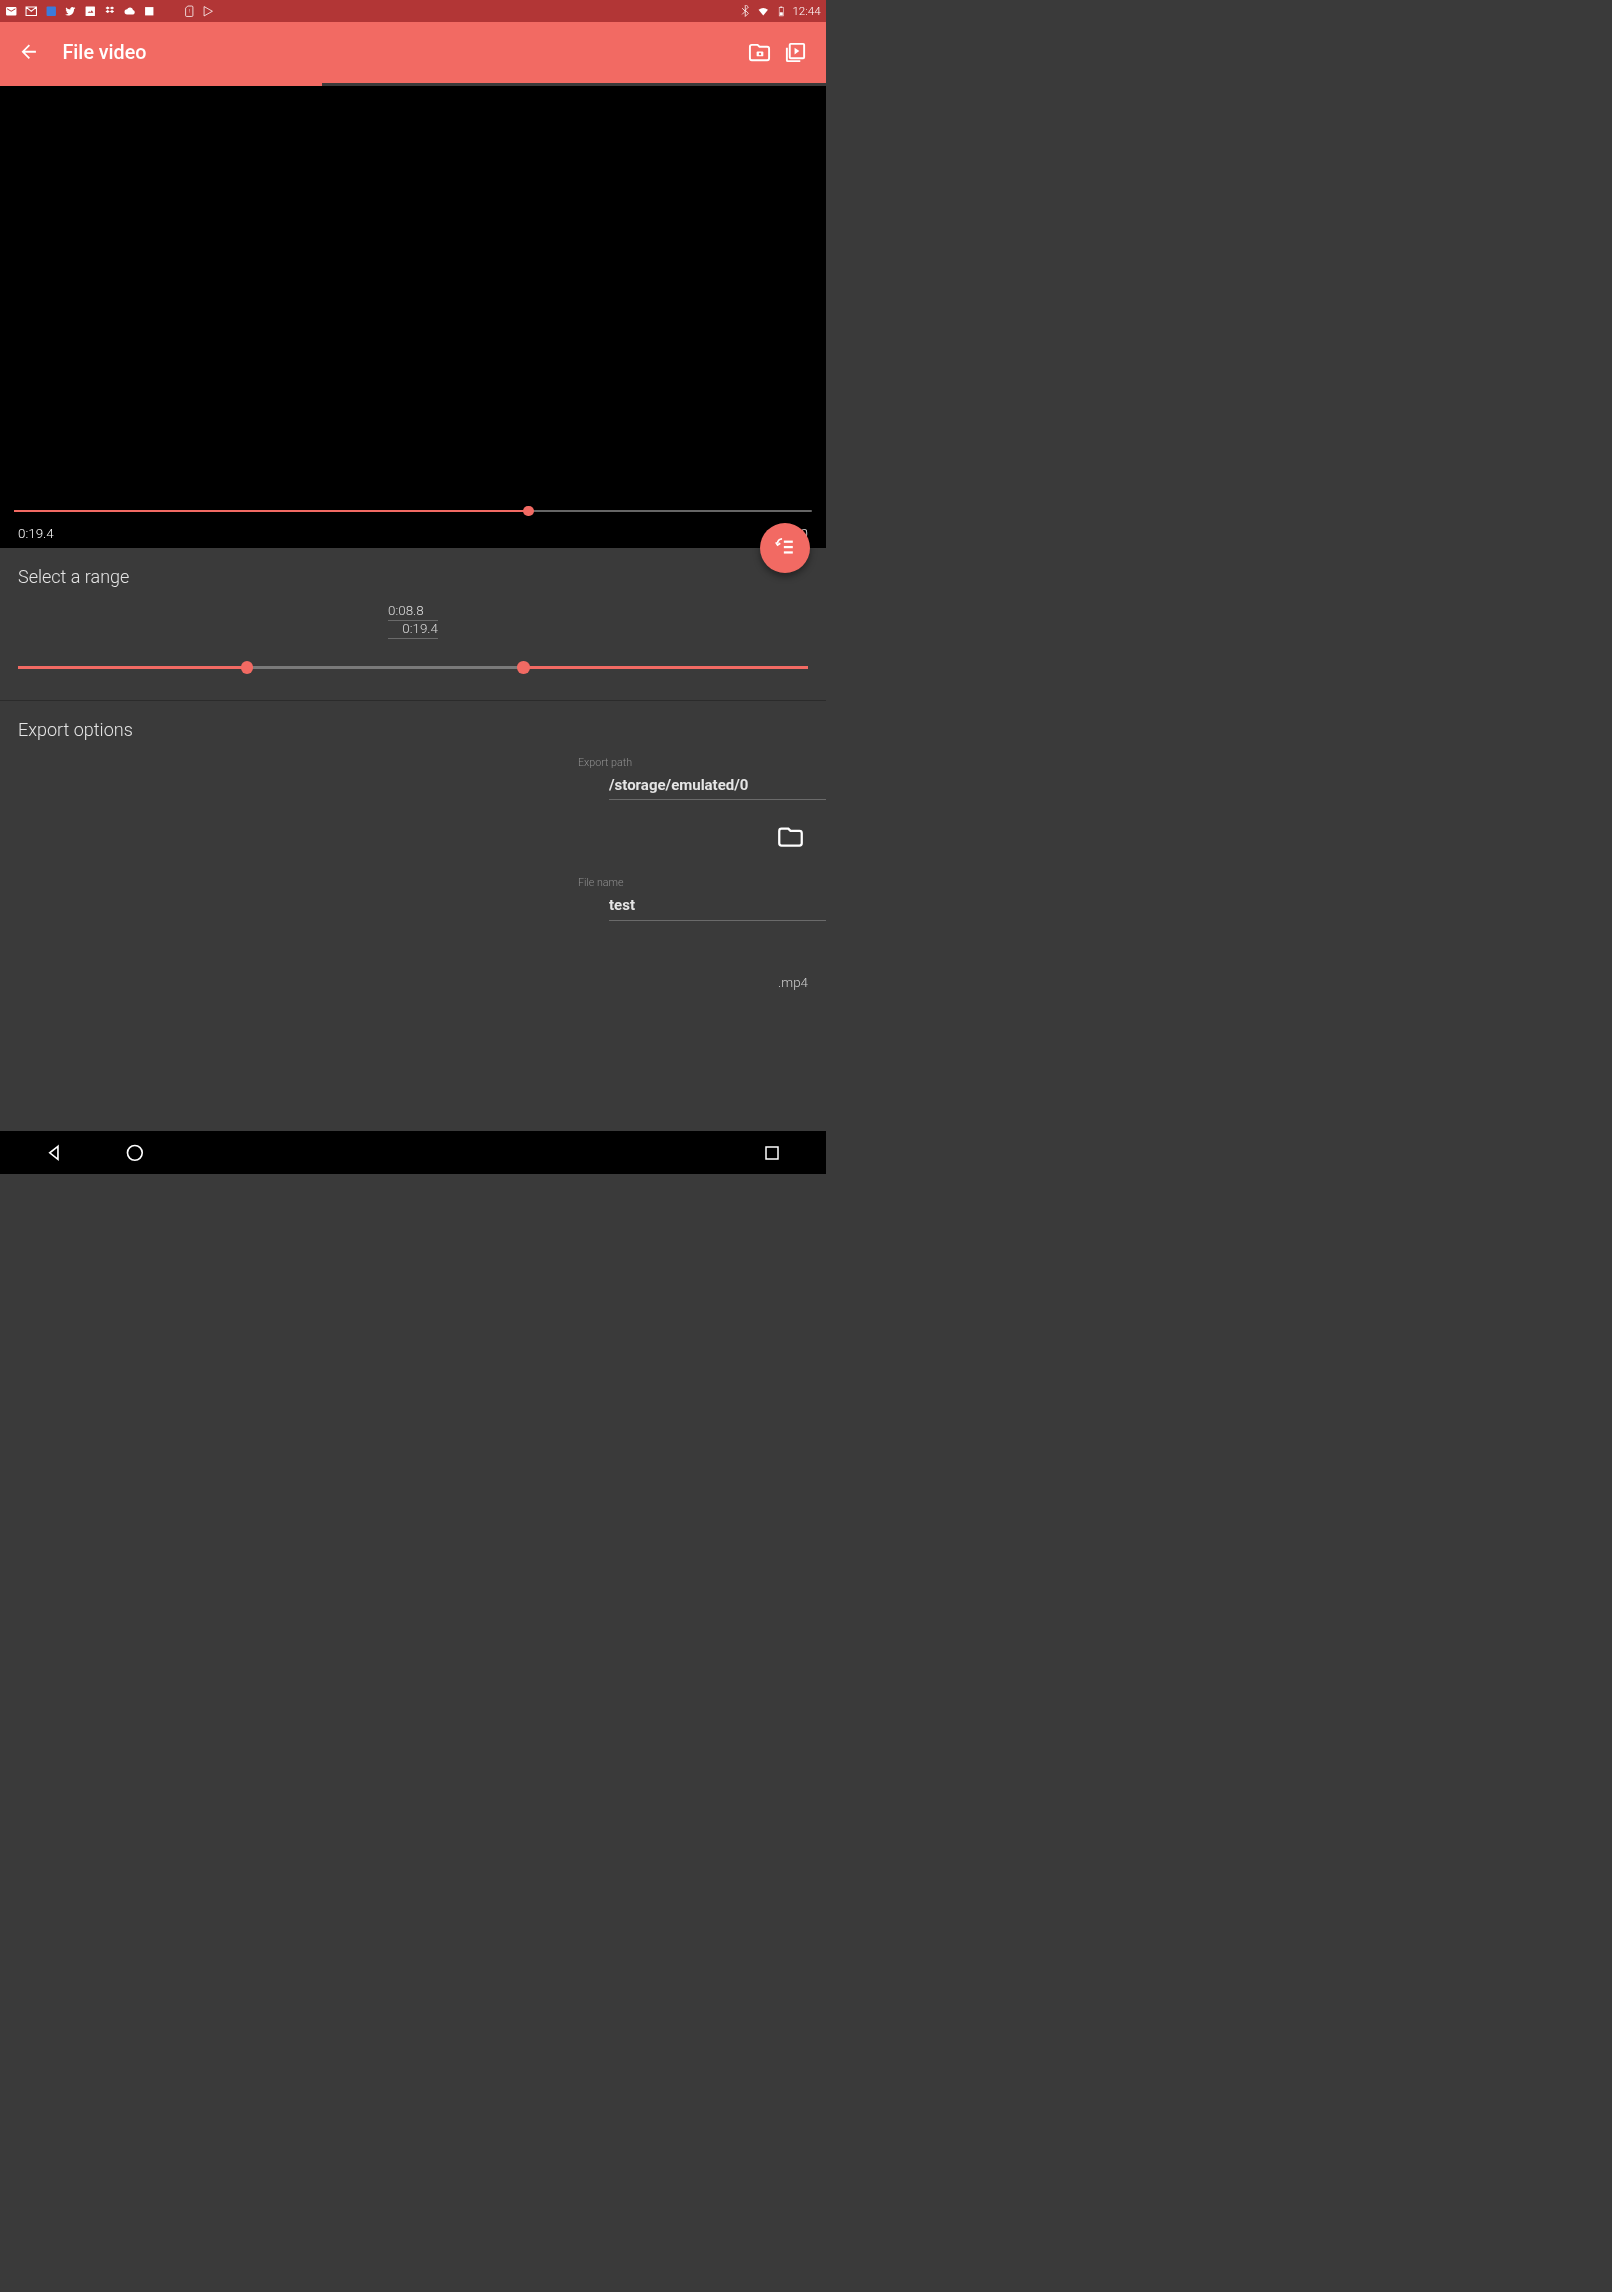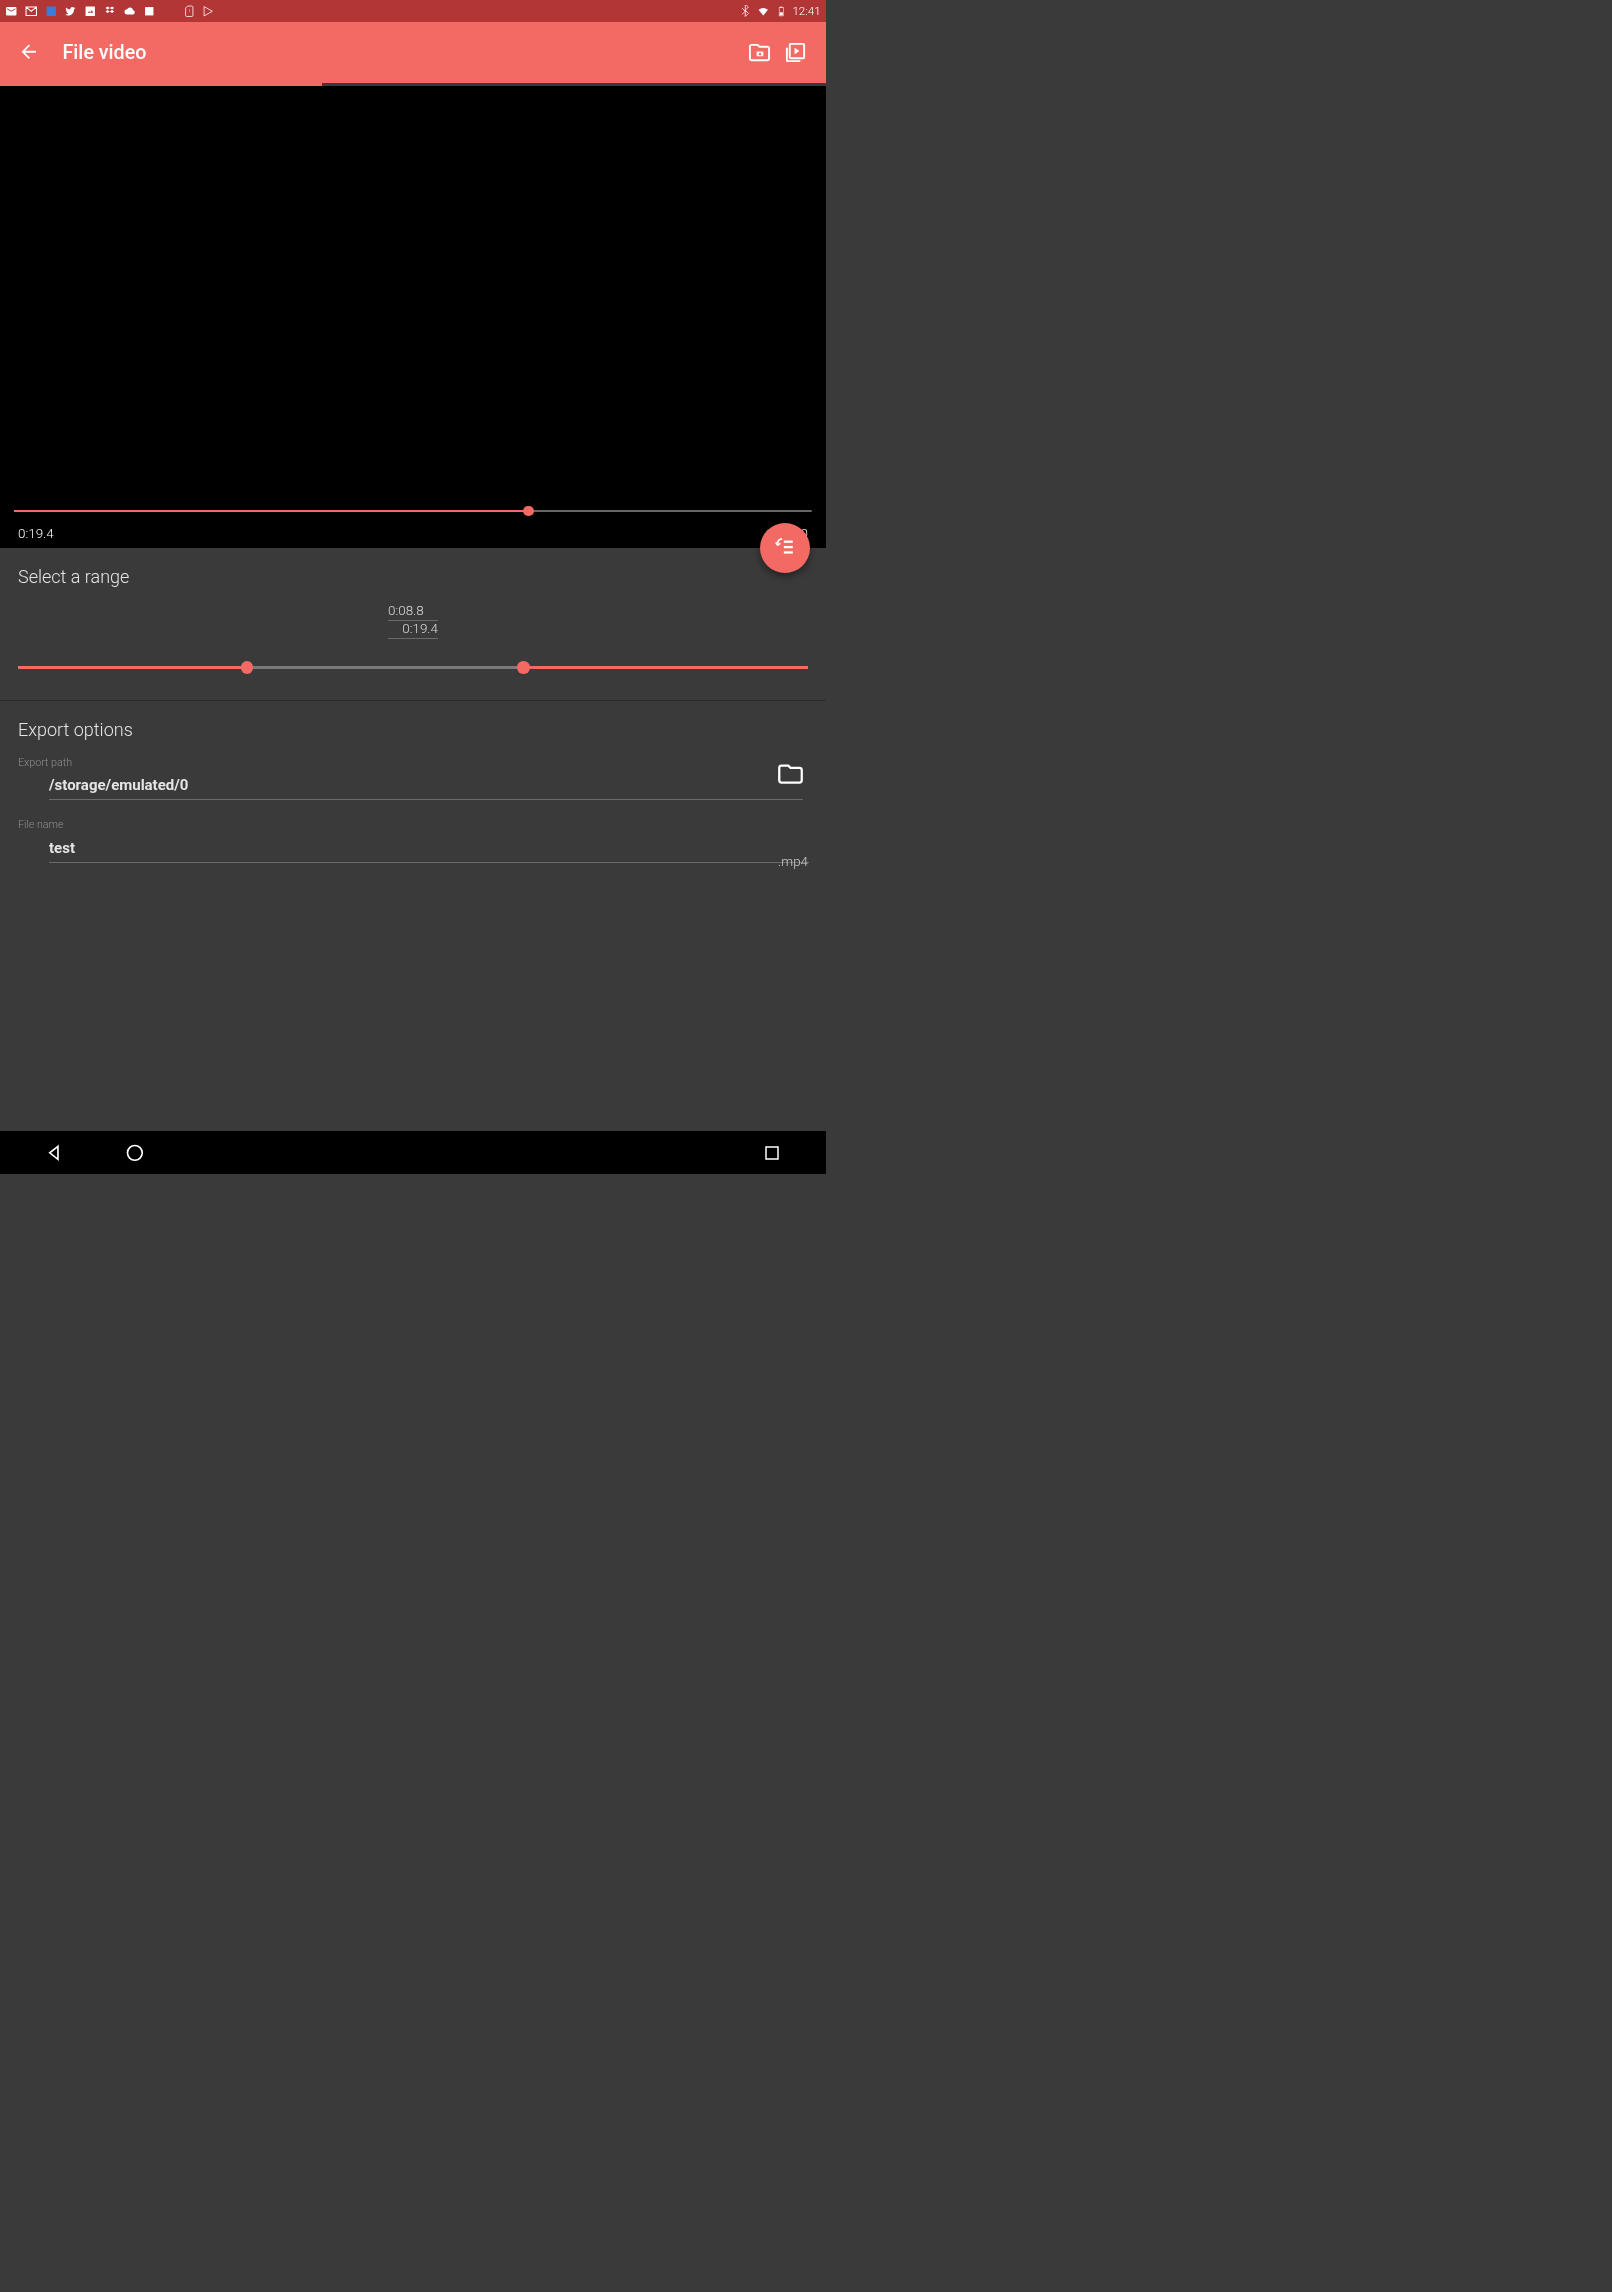--- a/index.html
+++ b/index.html
@@ -102,21 +102,21 @@
   .range-track-inner {
     position: absolute; top: 8px; height: 2.7px; background: #7a7a7a;
     left: 29%; width: 35%;
   }
   .range-thumb {
     position: absolute; top: 2.7px; width: 12.5px; height: 12.5px; border-radius: 50%;
     background: #f26a63; margin-left: -6.3px;
   }
 
   
-  .export-row { display: flex; align-items: flex-start; margin-bottom: 18px; }
+  .export-row { display: flex; align-items: flex-end; gap: 18px; margin-bottom: 18px; flex-direction: column; }
   .field { flex: 1; }
   .field label { display:block; font-size: 10.7px; color: #8f8f8f; margin-bottom: 3.6px; }
   .field input {
     width: 100%; background: transparent; border: none; border-bottom: 0.9px solid #6a6a6a;
     color: #e5e5e5; font-size: 15px; padding: 3.6px 0 5.4px 0; font-family: inherit; font-weight: 700; margin-left: 31px;
   }
   .folder-btn { width: 36px; height: 36px; display:flex; align-items:center; justify-content:center; cursor:pointer; margin-bottom: 3.6px; }
   .ext { color: #cfcfcf; font-size: 13.4px; margin-bottom: 9px; margin-top: 36px; }
 
   .filler { flex: 1; background: #3a3a3a; }
@@ -202,21 +202,21 @@
             <path d="M12 20l9-11a15 15 0 00-18 0l9 11z"></path>
           </svg>
         </span>
       <span class="status-ico">
           <svg viewBox="0 0 24 24">
             <rect x="8" y="5" width="8" height="16" fill="none" stroke="#fff"></rect>
             <rect x="10" y="3" width="4" height="2"></rect>
             <rect x="9" y="14" width="6" height="6"></rect>
           </svg>
         </span>
-      <span style="font-size:11.6px;">12:41</span>
+      <span style="font-size:11.6px;">12:44</span>
     </div>
   </div>
 
   <div class="app-bar">
     <div class="back">
       <svg width="21.5" height="21.5" viewBox="0 0 24 24">
           <path d="M20 11H7.8l5.6-5.6L12 4l-8 8 8 8 1.4-1.4L7.8 13H20z"></path>
         </svg>
     </div>
     <div class="title">File video</div>

